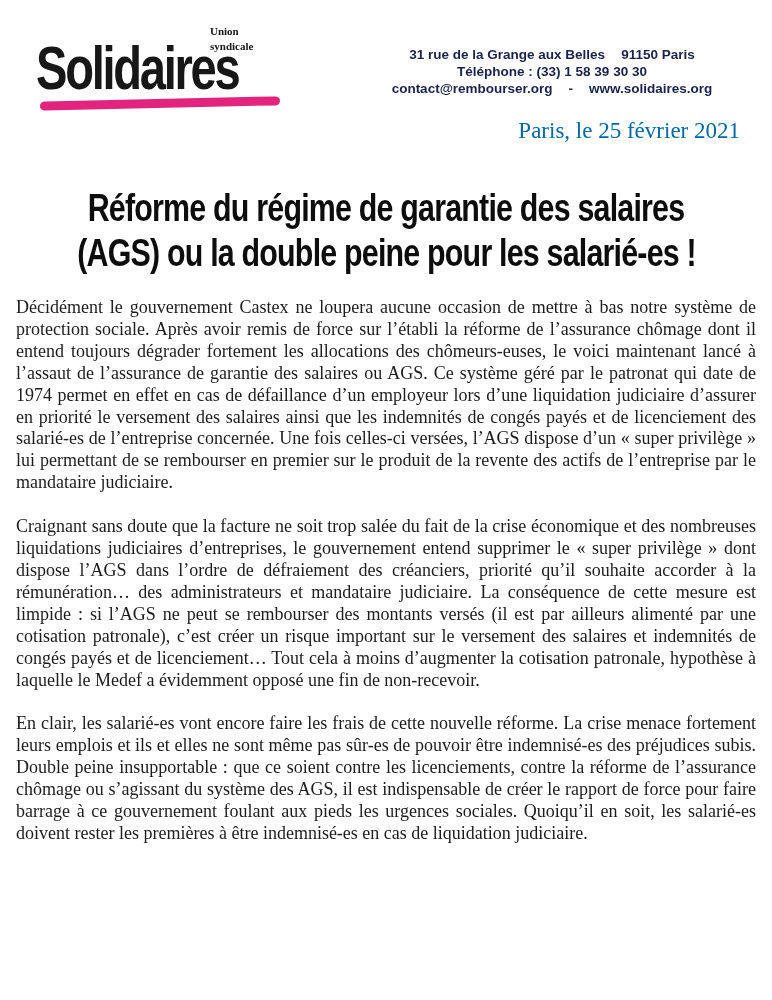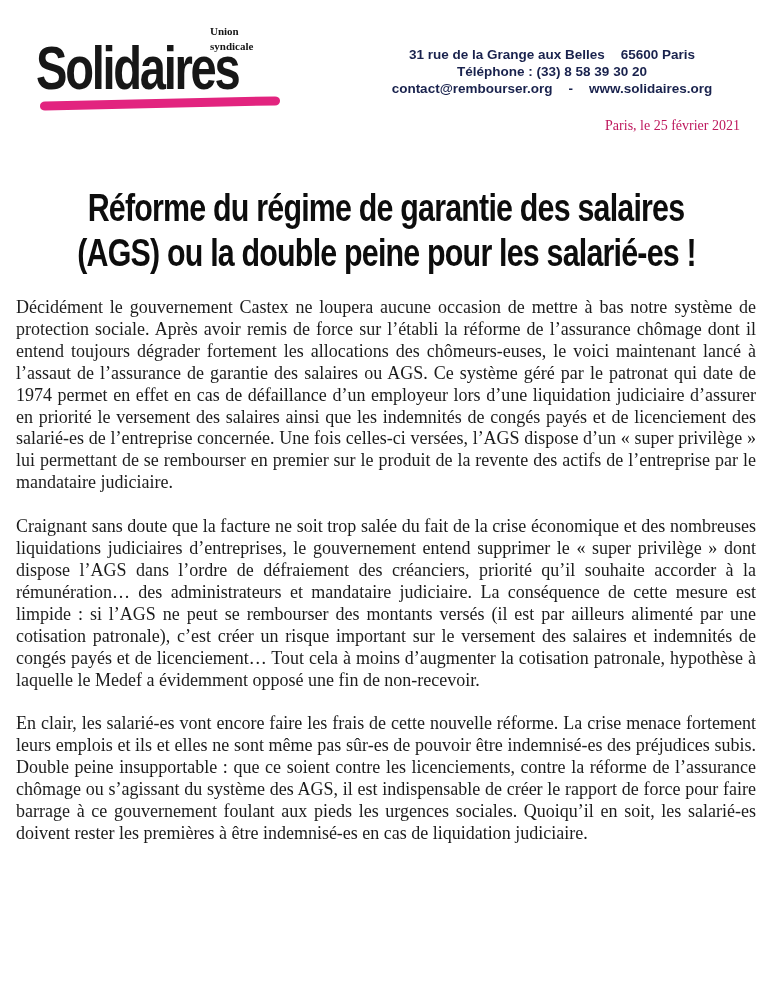--- a/index.html
+++ b/index.html
@@ -36,21 +36,21 @@
   .contact{
     position:absolute;left:340px;top:46px;width:424px;
     font-family:"Liberation Sans", sans-serif;
     font-weight:bold;font-size:13.5px;line-height:17px;
     color:#19224d;text-align:center;
   }
   .contact .row{display:flex;justify-content:center;gap:16px;white-space:nowrap;}
   .date-line{
     position:absolute;right:32px;top:118px;
     font-family:"Liberation Serif", serif;
-    font-size:14px;color:#be185d;white-space:nowrap;
+    font-size:23px;color:#0369a1;white-space:nowrap;
   }
   
   .title{margin:0;padding:0;text-align:center;}
   .title .t-line{
     font-family:"Liberation Sans", sans-serif;
     font-weight:800;font-size:38px;line-height:45px;
     letter-spacing:-1px;color:#0d0d0d;
     white-space:nowrap;
     transform:scaleX(0.8);
   }
@@ -70,24 +70,24 @@
 
   <div class="header">
     <div class="logo-word">Solidaires</div>
     <div class="logo-tagline">Union
 syndicale</div>
     <div class="logo-underline" style="background:#e2247f;"></div>
 
     <div class="contact">
       <div class="row">
         <span>31 rue de la Grange aux Belles</span>
-        <span>65600 Paris</span>
+        <span>91150 Paris</span>
       </div>
       <div class="row">
-        <span>Téléphone : (33) 8 58 39 30 20</span>
+        <span>Téléphone : (33) 1 58 39 30 30</span>
       </div>
       <div class="row">
         <span>contact@rembourser.org</span>
         <span>-</span>
         <span>www.solidaires.org</span>
       </div>
     </div>
 
     <div class="date-line">Paris, le 25 février 2021</div>
   </div>

